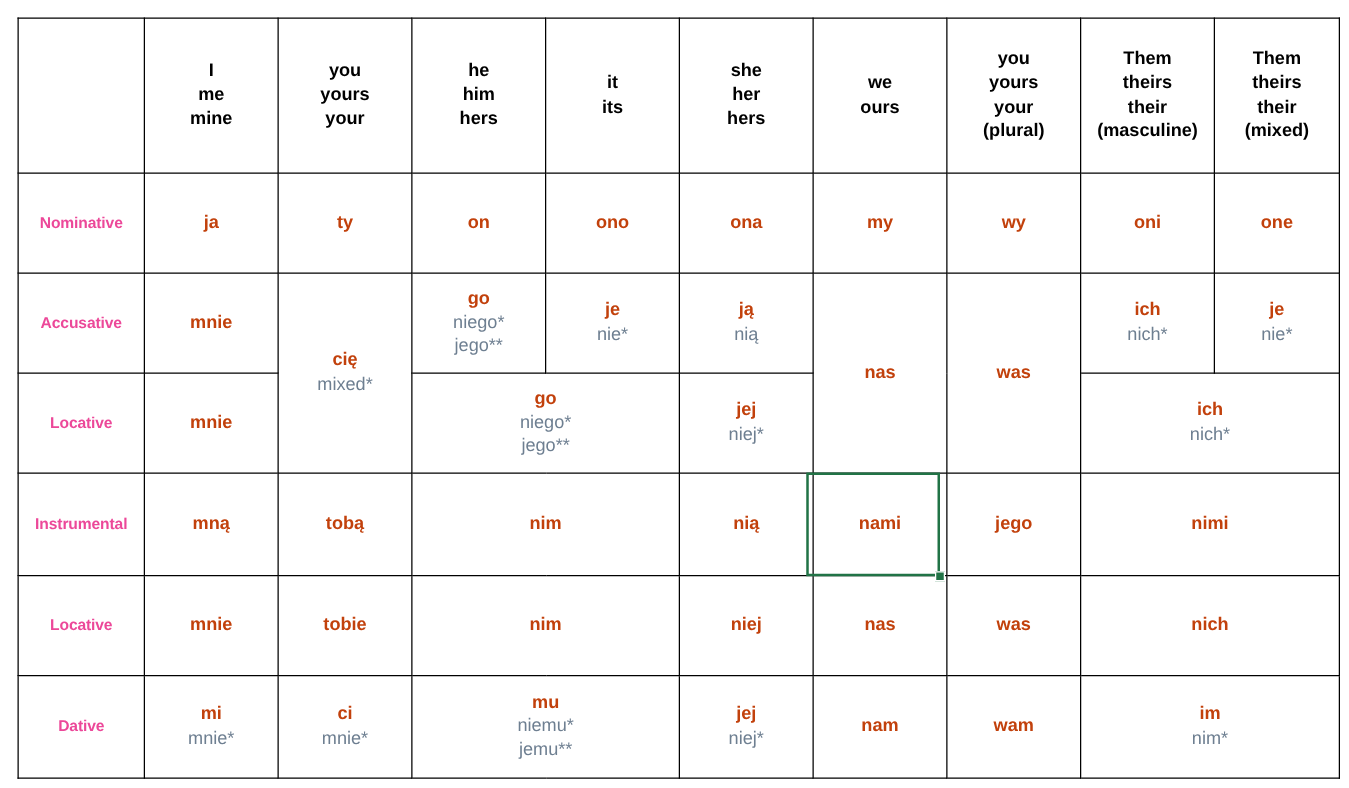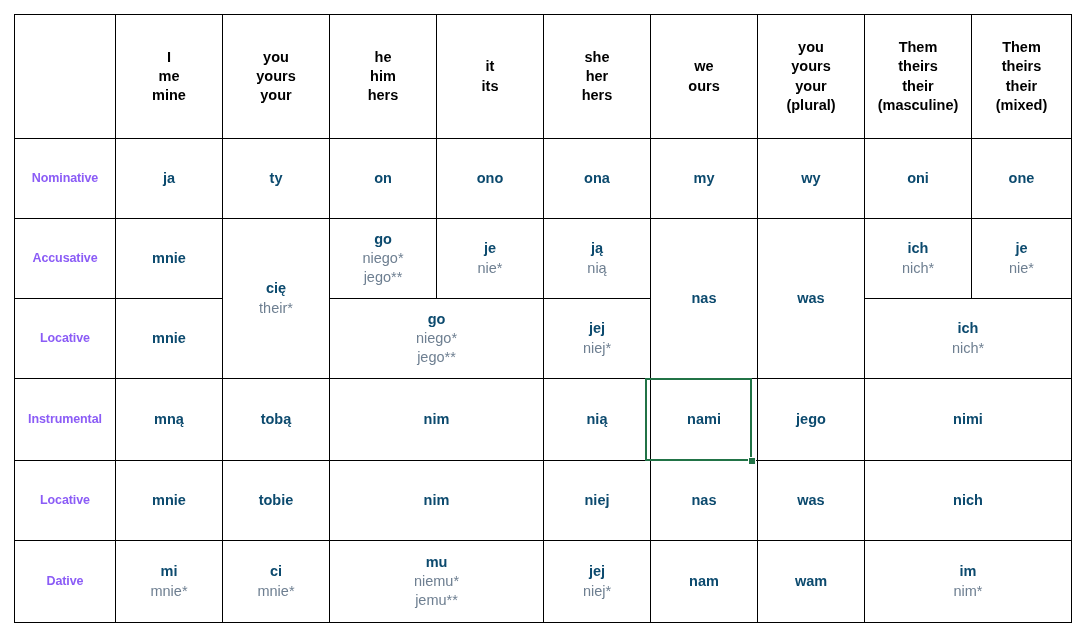--- a/index.html
+++ b/index.html
@@ -49,30 +49,30 @@
     font-weight: bold;
     font-size: 14.5px;
     color: #000000;
   }
   .hdr .ln { display: block; }
 
   
   .rowlabel {
     font-weight: bold;
     font-size: 12.5px;
-    color: #8b5cf6;
+    color: #ec4899;
     letter-spacing: -0.1px;
   }
 
   
   .cell { font-size: 14.5px; }
   .w-main {
     display: block;
     font-weight: bold;
-    color: #0c4a6e;
+    color: #c2410c;
     font-size: 14.5px;
   }
   .w-alt {
     display: block;
     font-weight: normal;
     color: #6e7f91;
     font-size: 14.5px;
   }
 
   
@@ -203,21 +203,21 @@
 
       <tr style="height:80px;">
         <td class="rowlabel">Accusative</td>
 
         <td class="cell">
           <span class="w-main">mnie</span>
           </td>
 
         <td class="cell" rowspan="2">
           <span class="w-main">cię</span>
-          <span class="w-alt">their*</span>
+          <span class="w-alt">mixed*</span>
           </td>
 
         <td class="cell">
           <span class="w-main">go</span>
           <span class="w-alt">niego*</span>
           <span class="w-alt">jego**</span>
           </td>
 
         <td class="cell">
           <span class="w-main">je</span>

